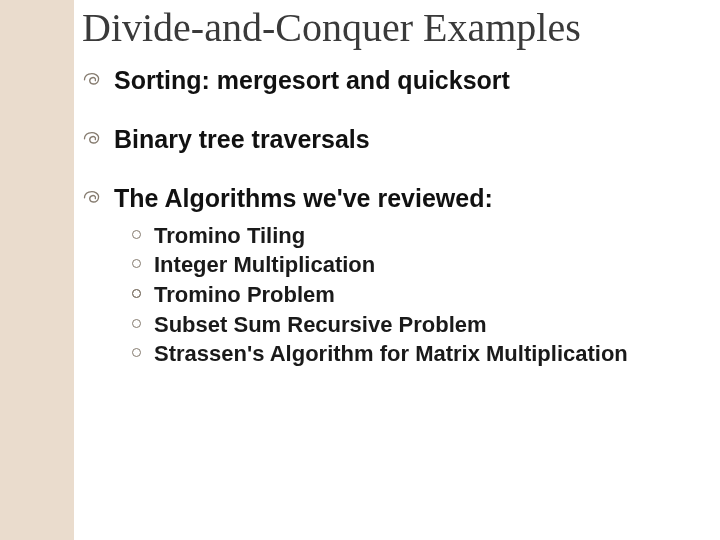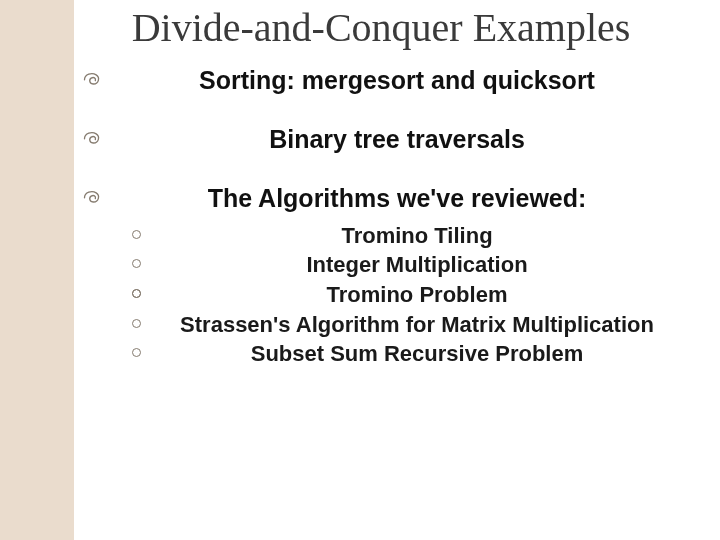--- a/index.html
+++ b/index.html
@@ -11,21 +11,20 @@
     font-family: Arial, Helvetica, sans-serif;
     color: #1a1a1a;
     overflow: hidden;
   }
   .slide {
     position: relative;
     width: 720px;
     height: 540px;
     background: #ffffff;
     box-sizing: border-box;
-    text-align: center;
   }
   .accent-bar {
     position: absolute;
     top: 0;
     left: 0;
     width: 74px;
     height: 540px;
     background: #eadccd;
   }
   .content {
@@ -135,24 +134,24 @@
           </li>
           <li>
             <span class="bullet-circ"></span>
           </li>
           <li>
             <span class="bullet-circ"></span>
             <span>Tromino Problem</span>
           </li>
           <li>
             <span class="bullet-circ"></span>
-            <span>Strassen's Algorithm for Matrix Multiplication</span>
+            <span>Subset Sum Recursive Problem</span>
           </li>
           <li>
             <span class="bullet-circ"></span>
-            <span>Subset Sum Recursive Problem</span>
+            <span>Strassen's Algorithm for Matrix Multiplication</span>
           </li>
         </ul>
       </li>
 
     </ul>
   </div>
 </div>
 
 </body></html>

